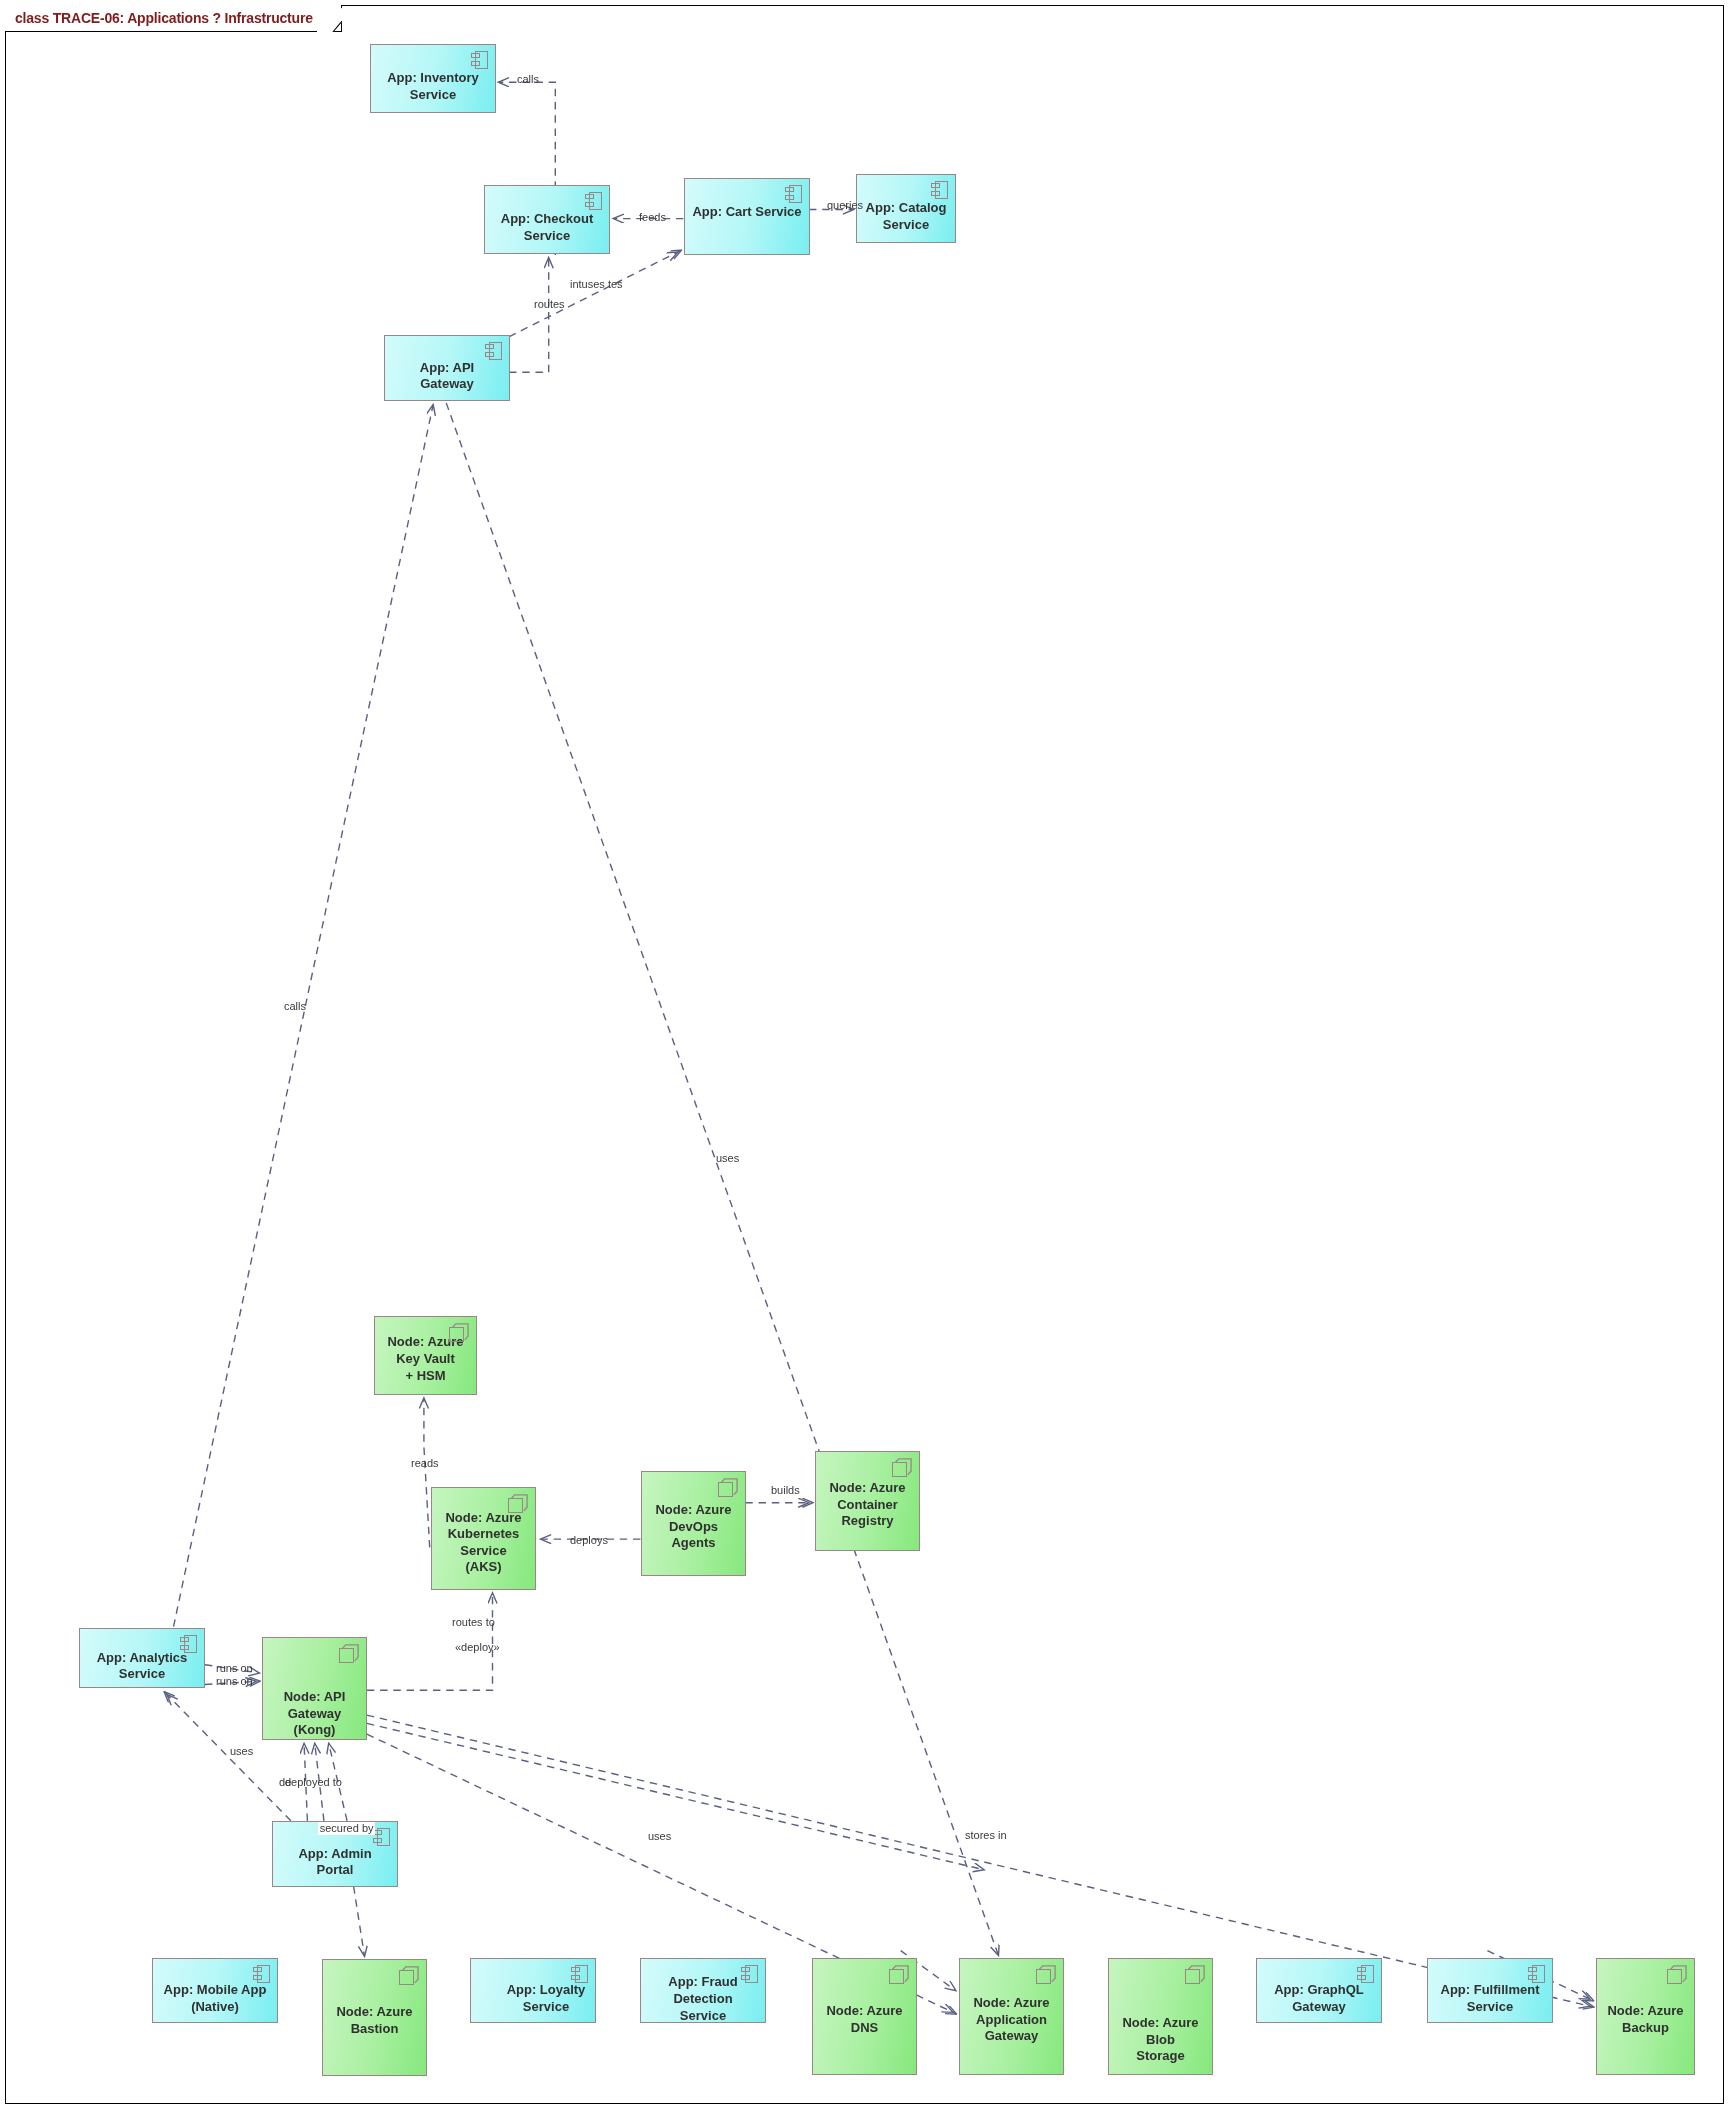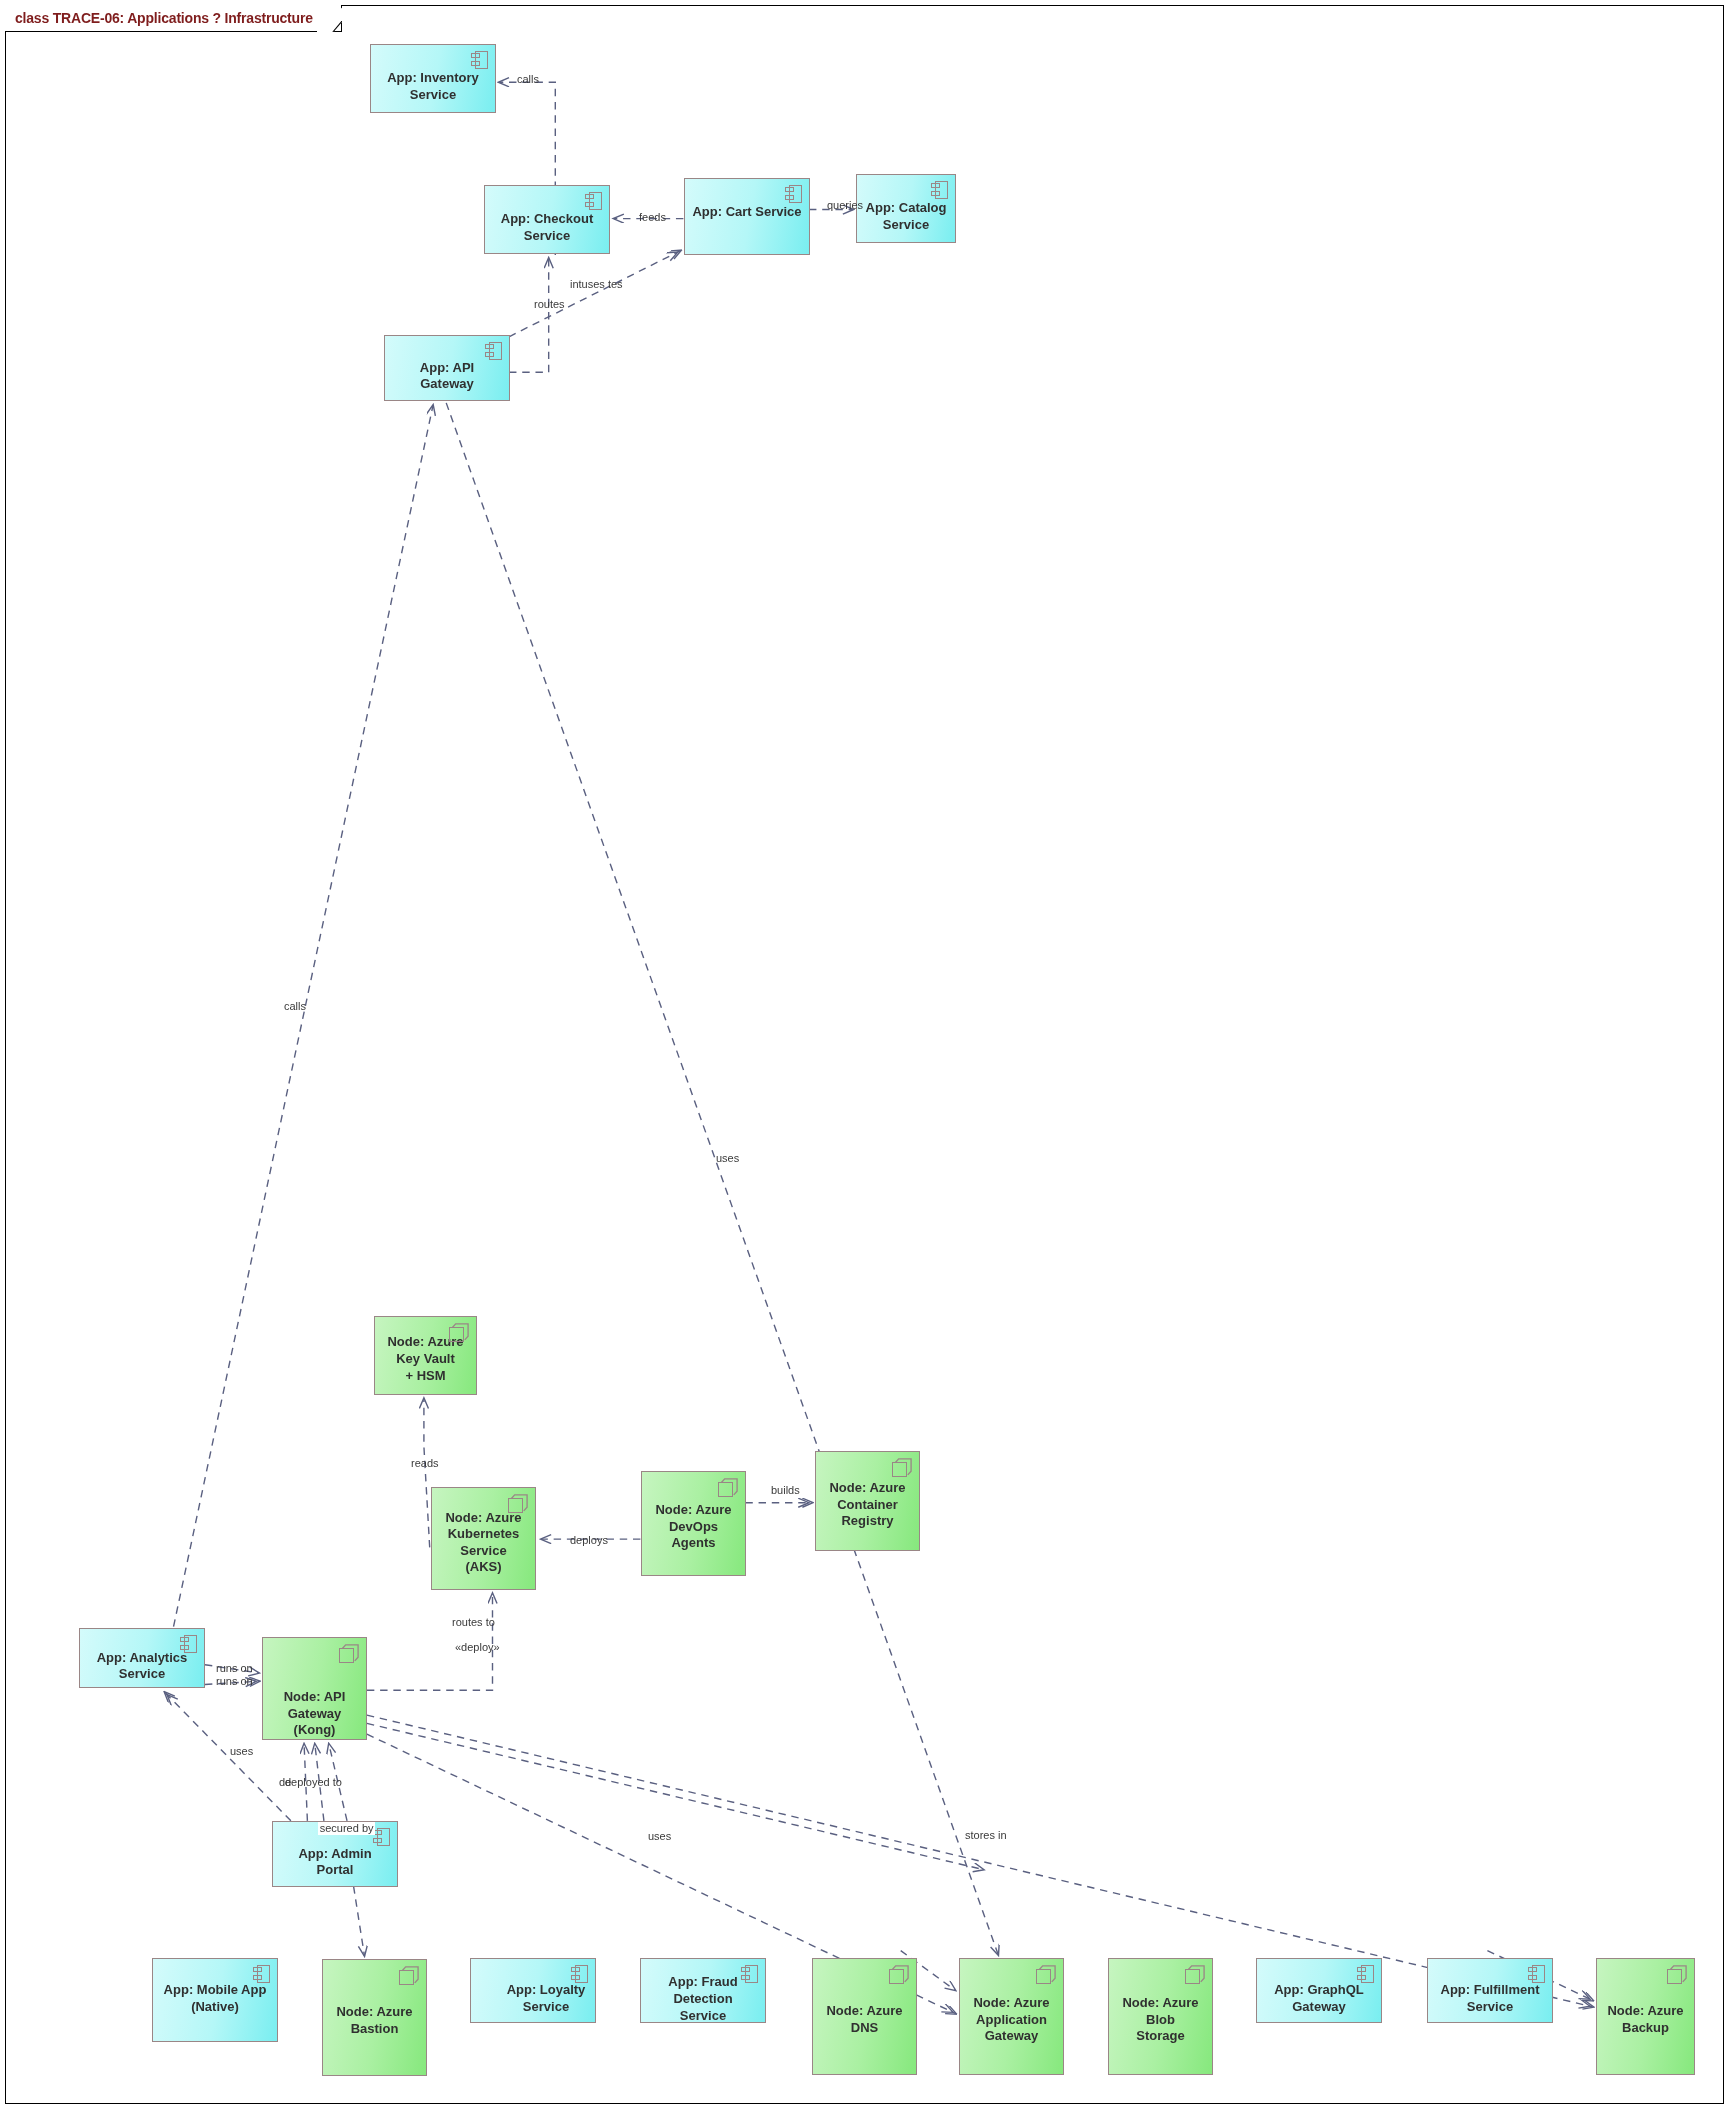--- a/index.html
+++ b/index.html
@@ -221,21 +221,21 @@
         </div>
       </div>
       <div class="el app" style="left: 272px; top: 1821px; width: 126px; height: 66px;">
         <div class="lbl" style="margin-top: 23.6px;">App: Admin Portal</div>
         <div class="ico-comp">
           <span class="body"></span>
           <span class="tab t1"></span>
           <span class="tab t2"></span>
         </div>
       </div>
-      <div class="el app" style="left: 152px; top: 1958px; width: 126px; height: 84px;">
+      <div class="el app" style="left: 152px; top: 1958px; width: 126px; height: 65px;">
         <div class="lbl" style="margin-top: 23px;">App: Mobile App (Native)</div>
         <div class="ico-comp">
           <span class="body"></span>
           <span class="tab t1"></span>
           <span class="tab t2"></span>
         </div>
       </div>
       <div class="el node" style="left: 322px; top: 1959px; width: 105px; height: 117px;">
         <div class="lbl" style="margin-top: 44px;">Node: Azure Bastion</div>
         <div class="ico-node">
@@ -275,21 +275,21 @@
         <div class="lbl" style="margin-top: 36px;">Node: Azure
 Application Gateway</div>
         <div class="ico-node">
           <svg class="topf" viewBox="0 0 24 23">
             <path d="M4,5.5 L8,1 L23,1 L23,16 L19,20.5" fill="none" stroke="#9a8686" stroke-width="1.6"></path>
           </svg>
           <span class="front"></span>
         </div>
       </div>
       <div class="el node" style="left: 1108px; top: 1958px; width: 105px; height: 117px;">
-        <div class="lbl" style="margin-top: 36px;">Node: Azure Blob
+        <div class="lbl" style="margin-top: 56px;">Node: Azure Blob
 Storage</div>
         <div class="ico-node">
           <svg class="topf" viewBox="0 0 24 23">
             <path d="M4,5.5 L8,1 L23,1 L23,16 L19,20.5" fill="none" stroke="#9a8686" stroke-width="1.6"></path>
           </svg>
           <span class="front"></span>
         </div>
       </div>
       <div class="el app" style="left: 1256px; top: 1958px; width: 126px; height: 65px;">
         <div class="lbl" style="margin-top: 23px;">App: GraphQL Gateway</div>

